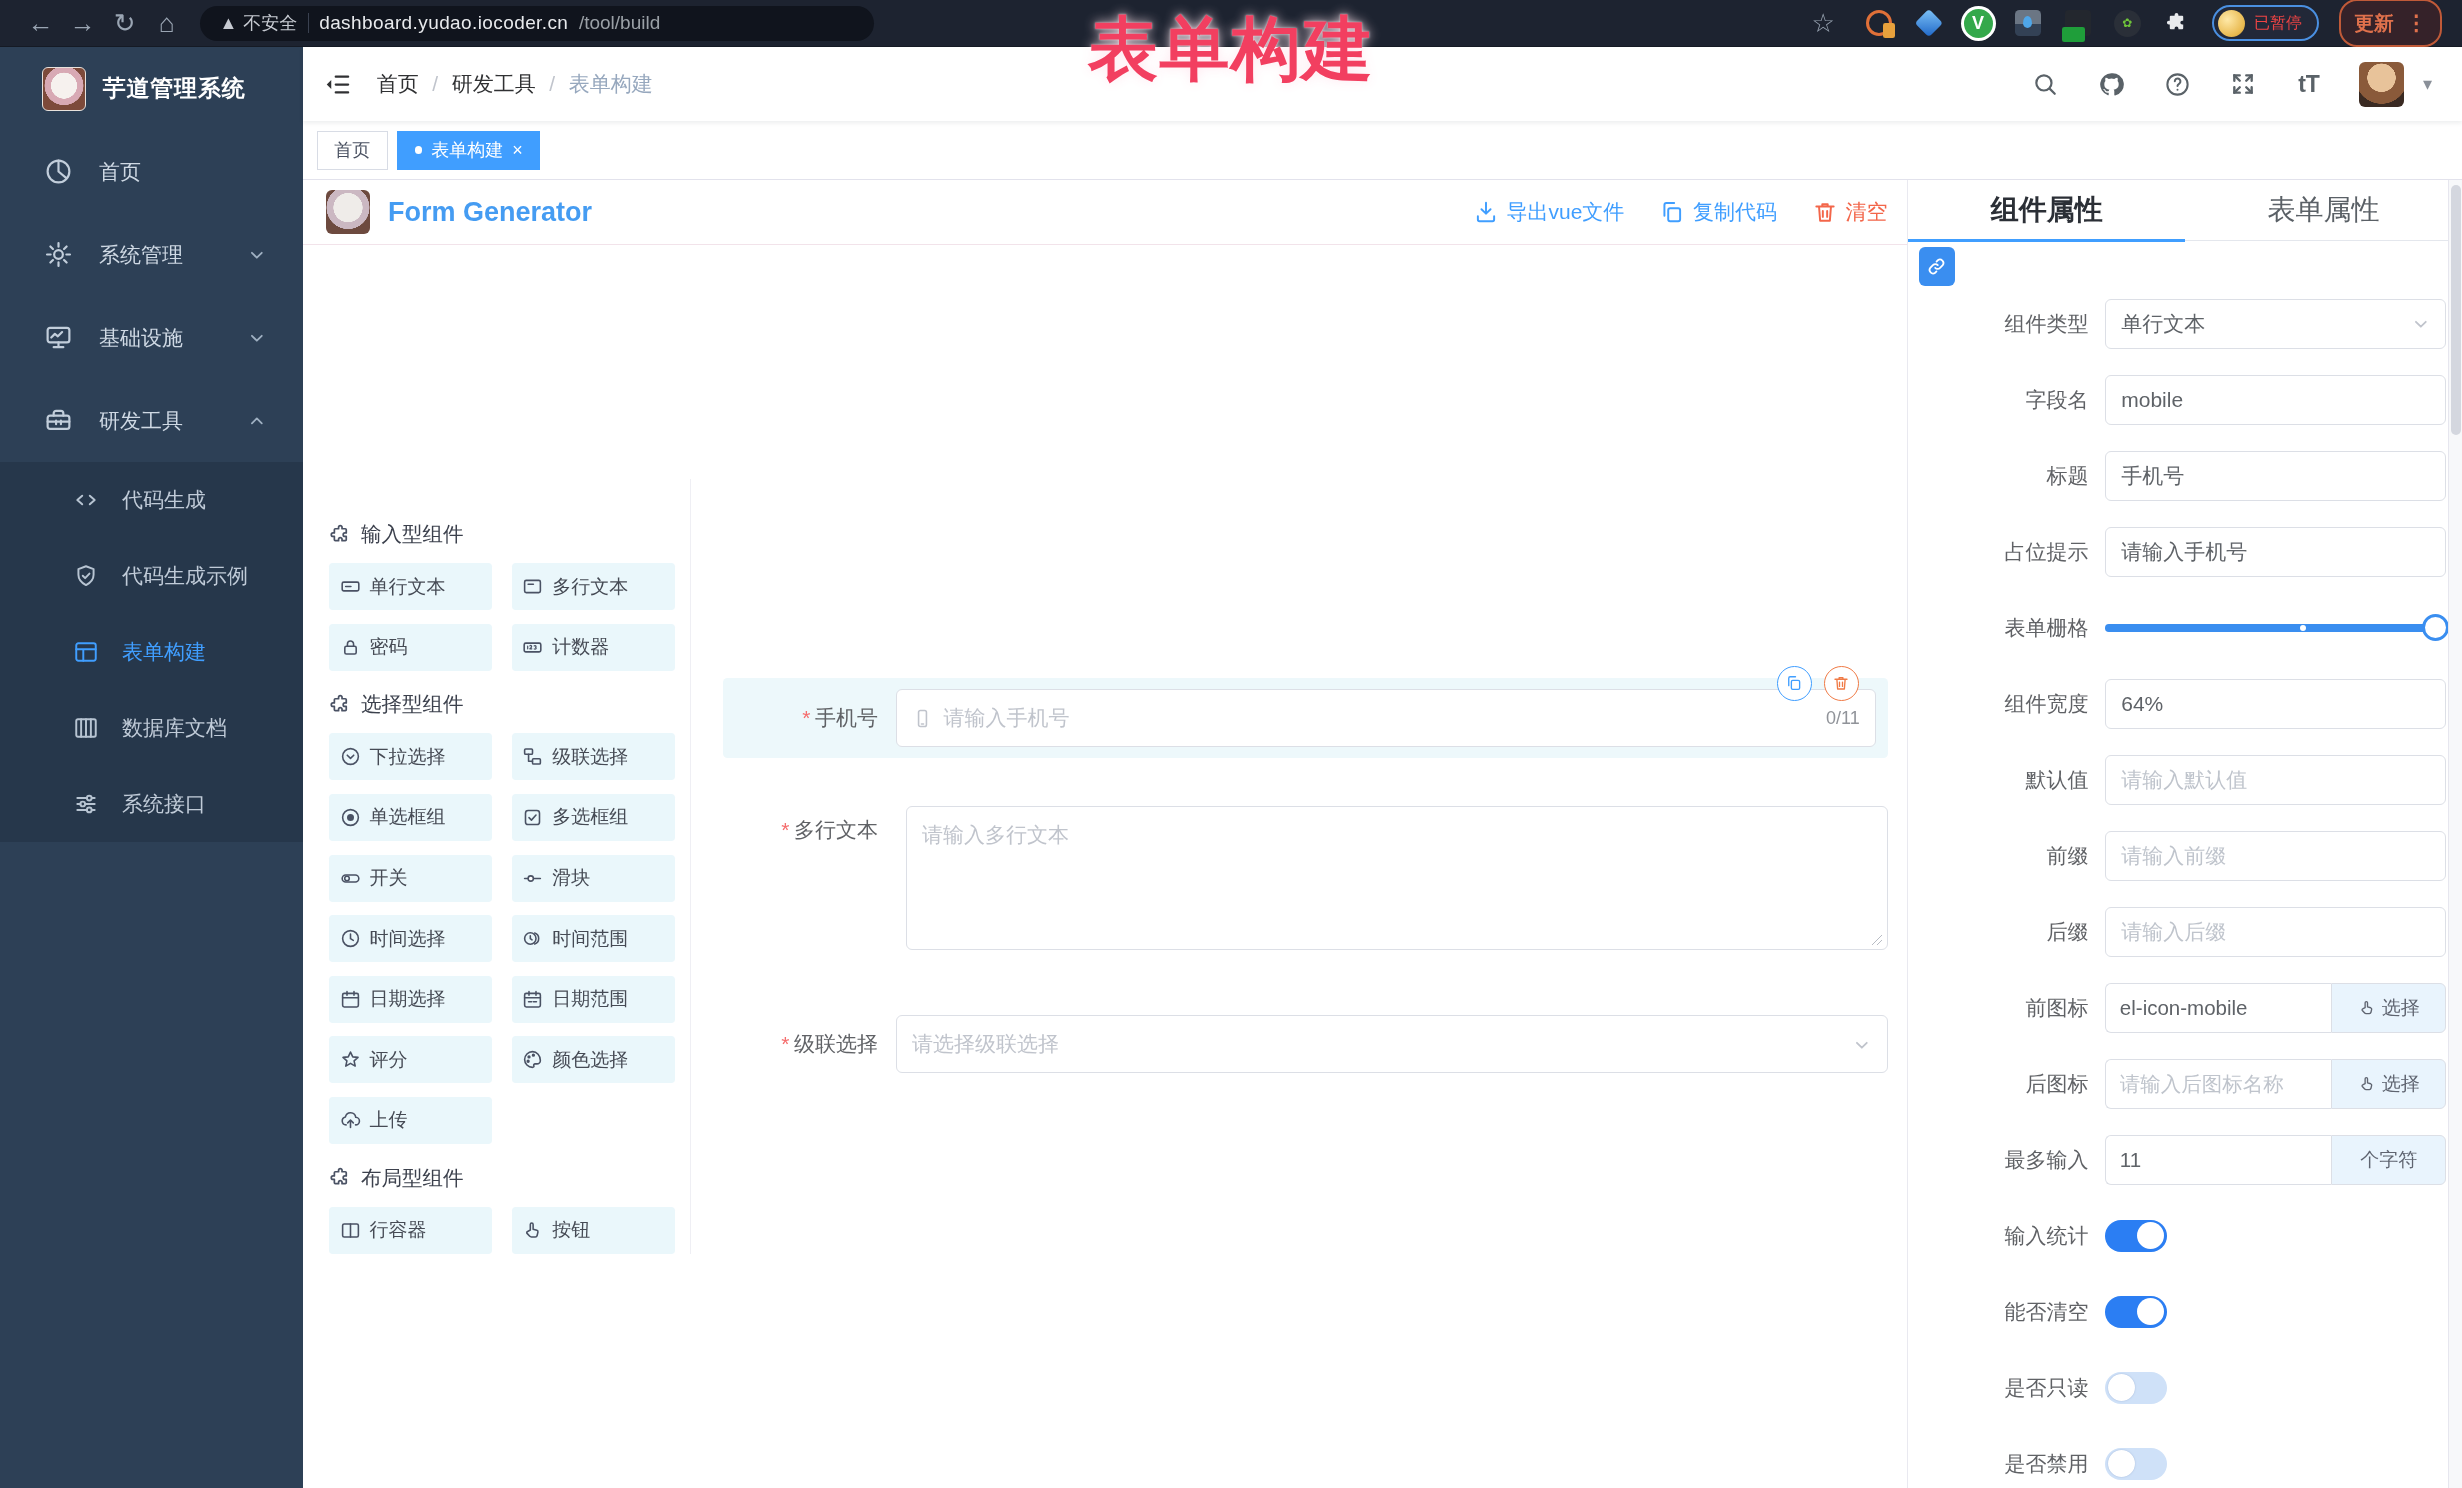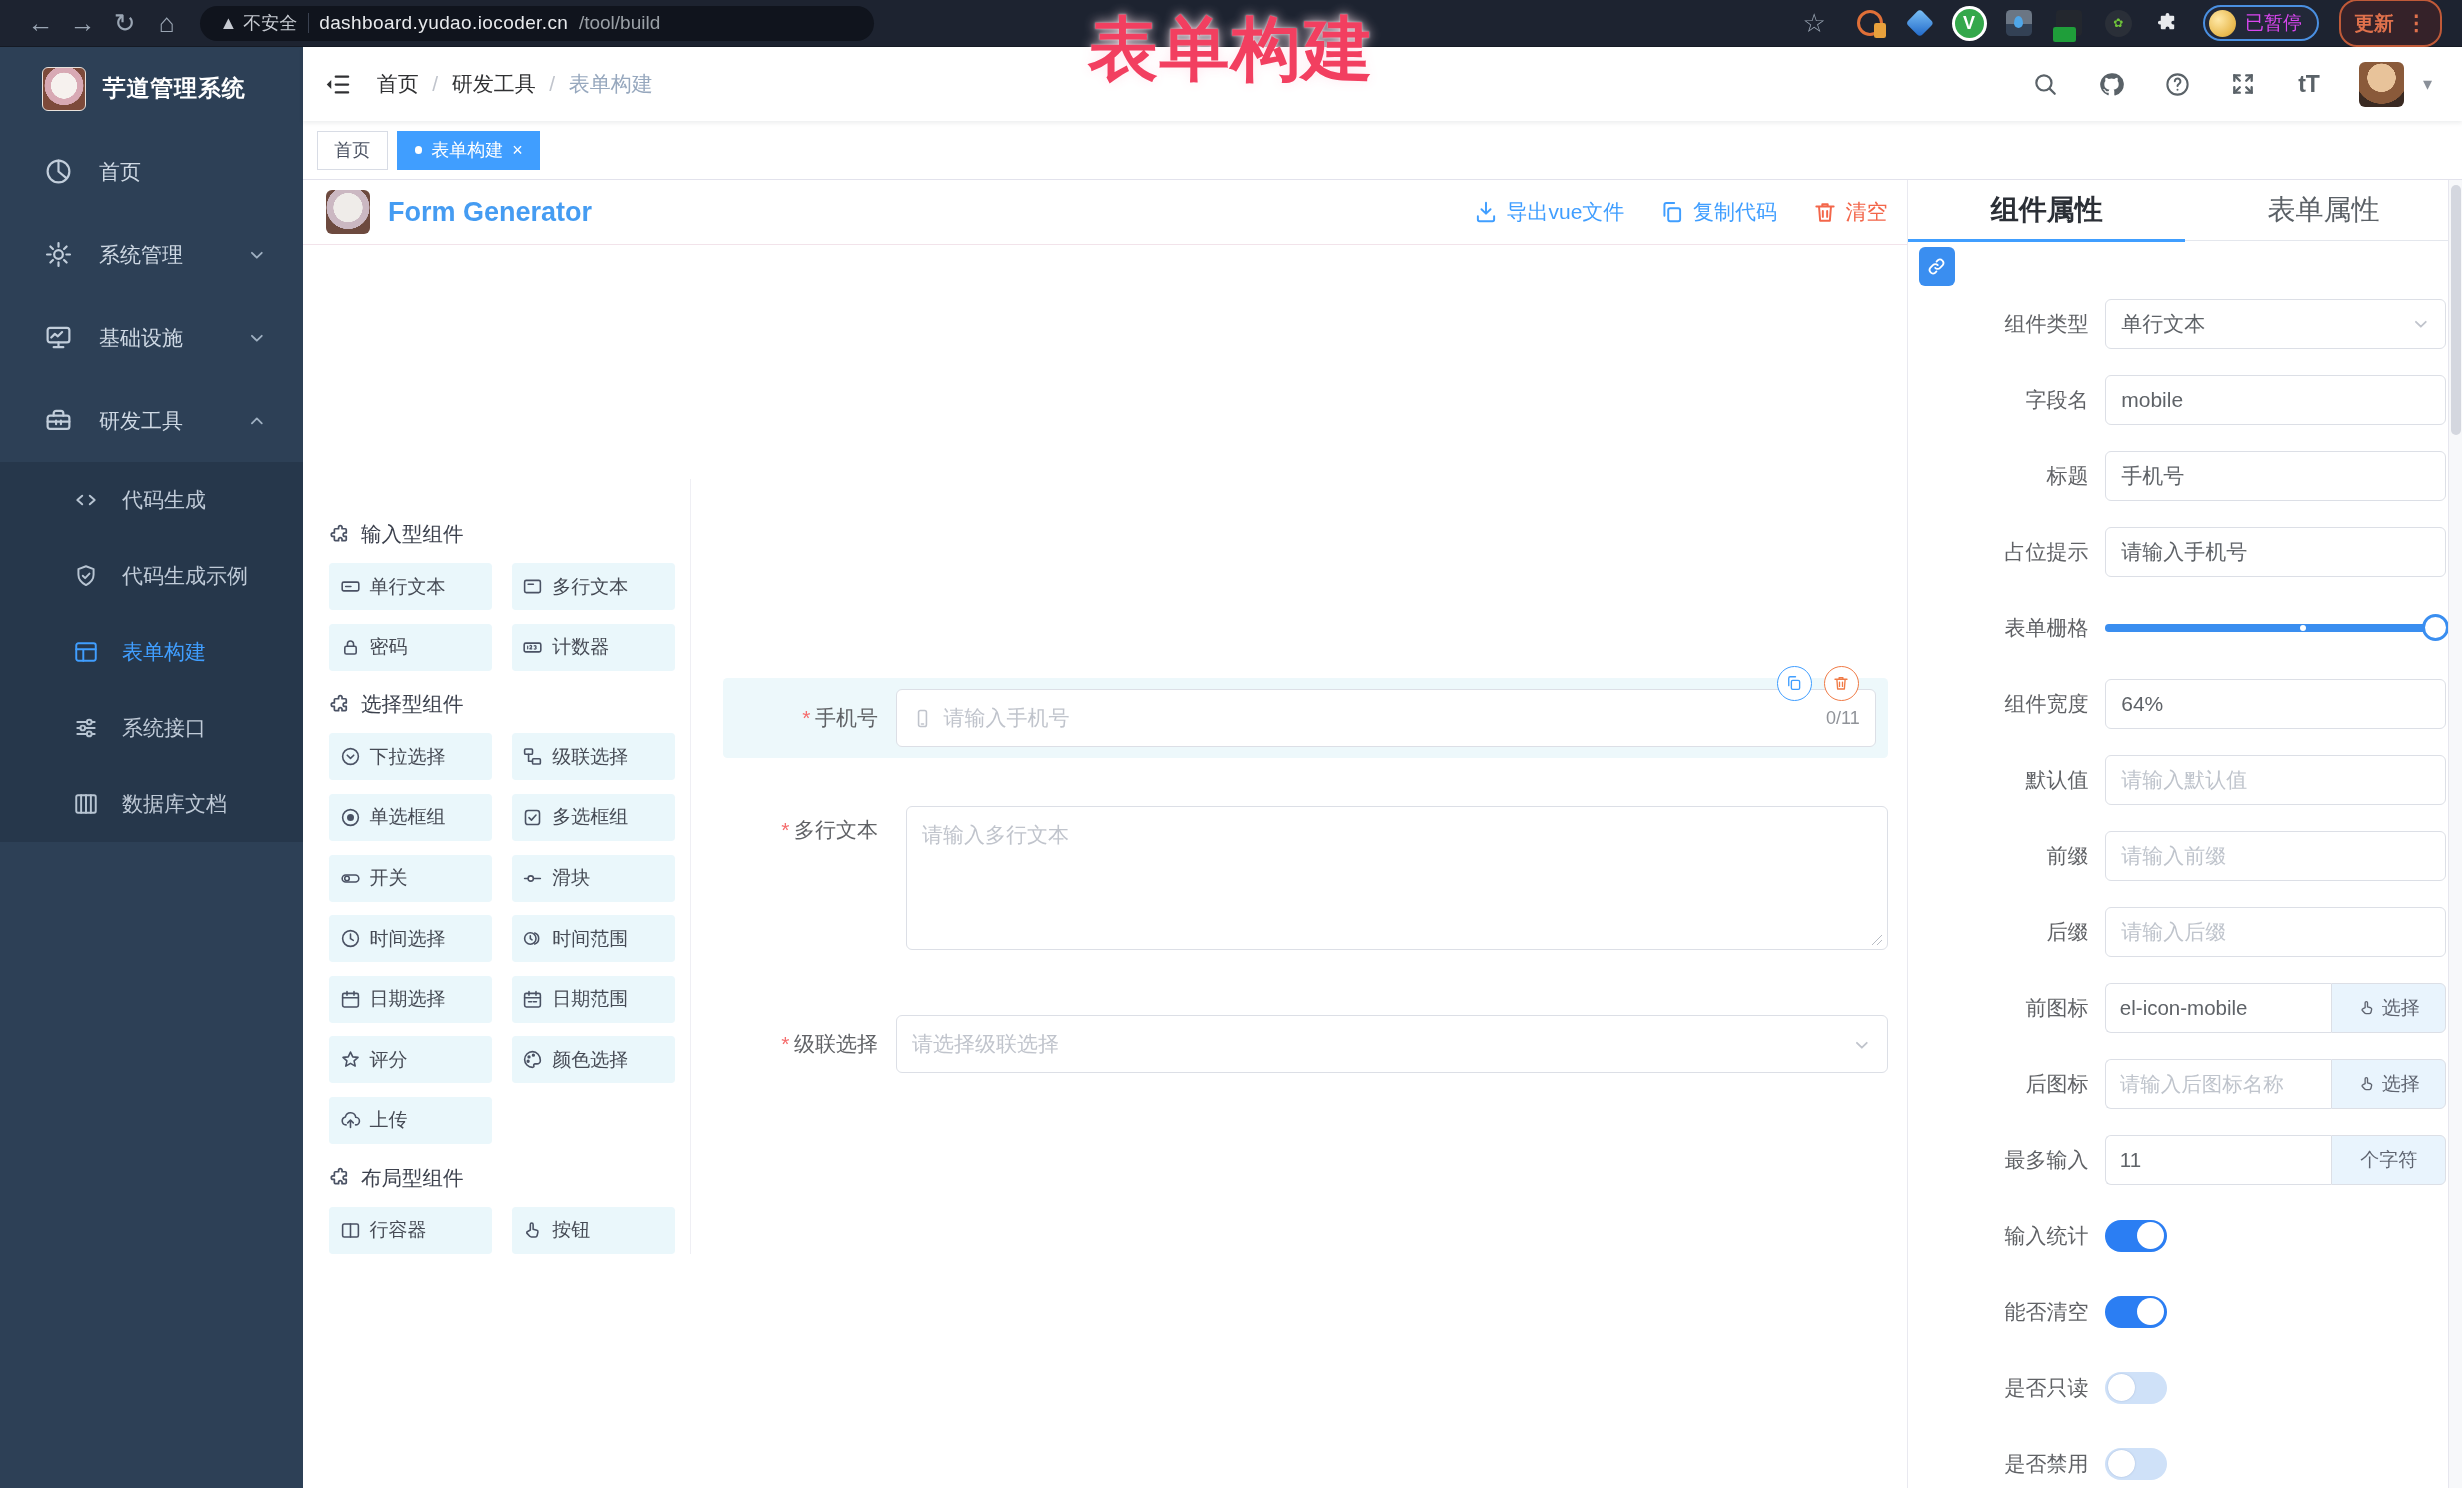--- a/index.html
+++ b/index.html
@@ -27,21 +27,21 @@
     display:flex; align-items:center; justify-content:center; box-shadow:0 0 0 3px #fff; }
   .ext-gray { width:26px; height:26px; border-radius:4.5px; background:linear-gradient(180deg,#6b7684 55%,#334155 55%); position:relative;}
   .ext-gray::after{ content:""; position:absolute; left:8.3px; top:6px; width:9px; height:12px; background:#4fa6e8; border-radius:50% 50% 50% 50%/60% 60% 40% 40%; }
   .ext-bit { width:26px; height:26px; border-radius:3.8px; background:#23272e; position:relative; }
   .ext-bit::after{ content:""; position:absolute; left:-3px; bottom:-6px; width:23px; height:15px; background:#1f9e3a; border-radius:2.3px; }
   .ext-plant { width:27px; height:27px; border-radius:50%; background:#2a2f38; display:flex; align-items:center; justify-content:center; color:#6fc43a; }
   .ext-puzzle { color:#e8eaed; }
   .badge-capsule { height:36px; border-radius:18px; border:2.3px solid #4a8fe0; background:#222838;
     display:flex; align-items:center; gap:9px; padding:0 15px 0 4.5px; cursor:pointer; }
   .badge-avatar { width:27px; height:27px; border-radius:50%; background:radial-gradient(circle at 35% 35%,#ffe9a8,#e8b84d 70%,#b9862e); }
-  .badge-capsule span { color:#d946ef; font-size:19px; }
+  .badge-capsule span { color:#ef4444; font-size:16px; }
   .update-capsule { height:48px; border-radius:18px; border:2.3px solid #c05a38; background:#352229;
     display:flex; align-items:center; gap:12px; padding:0 13.6px; cursor:pointer; }
   .update-capsule span { color:#e0714c; font-size:19.7px; font-weight:bold; }
   .update-capsule .dots { color:#e0714c; font-size:21px; letter-spacing:0; }
 
   
   #overlay-title { position:absolute; top:3px; left:50%; transform:translateX(-50%);
     font-size:70px; font-weight:bold; color:#f23f60; z-index:50; letter-spacing:1.5px;
     text-shadow:0 0 12px rgba(255,230,238,.95), 0 0 2.3px rgba(255,255,255,.8); pointer-events:none; }
 
@@ -308,36 +308,36 @@
             <svg width="100%" height="100%" viewBox="0 0 24 24" fill="none" stroke="currentColor" stroke-width="1.8" stroke-linecap="round" stroke-linejoin="round">
               <rect x="3" y="4" width="18" height="16" rx="2"></rect>
               <path d="M3 9.5h18M9.5 9.5V20"></path>
             </svg>
           </span>
           <span>表单构建</span>
         </div>
         <div class="sub-item">
           <span class="mi-icon">
             <svg width="100%" height="100%" viewBox="0 0 24 24" fill="none" stroke="currentColor" stroke-width="1.8" stroke-linecap="round" stroke-linejoin="round">
+              <rect x="3" y="4" width="18" height="16" rx="1.5"></rect>
+              <path d="M7.5 4v16M12 4v16M16.5 4v16"></path>
+            </svg>
+          </span>
+          <span>数据库文档</span>
+        </div>
+        <div class="sub-item">
+          <span class="mi-icon">
+            <svg width="100%" height="100%" viewBox="0 0 24 24" fill="none" stroke="currentColor" stroke-width="1.8" stroke-linecap="round" stroke-linejoin="round">
               <path d="M4 6.5h9M17.5 6.5H20M4 12h3M11.5 12H20M4 17.5h9M17.5 17.5H20"></path>
               <circle cx="15" cy="6.5" r="2.2"></circle>
               <circle cx="9" cy="12" r="2.2"></circle>
               <circle cx="15" cy="17.5" r="2.2"></circle>
             </svg>
           </span>
           <span>系统接口</span>
-        </div>
-        <div class="sub-item">
-          <span class="mi-icon">
-            <svg width="100%" height="100%" viewBox="0 0 24 24" fill="none" stroke="currentColor" stroke-width="1.8" stroke-linecap="round" stroke-linejoin="round">
-              <rect x="3" y="4" width="18" height="16" rx="1.5"></rect>
-              <path d="M7.5 4v16M12 4v16M16.5 4v16"></path>
-            </svg>
-          </span>
-          <span>数据库文档</span>
         </div>
       </div>
     </div>
 </div>
 
 <div id="app-header">
   <div id="hamburger">
     <svg width="30" height="27" viewBox="0 0 24 24" fill="none" stroke="currentColor" stroke-width="2" stroke-linecap="round">
       <path d="M10 5h11M10 12h11M10 19h11"></path>
         <path d="M6 8l-4 4 4 4" fill="currentColor" stroke="none"></path>

